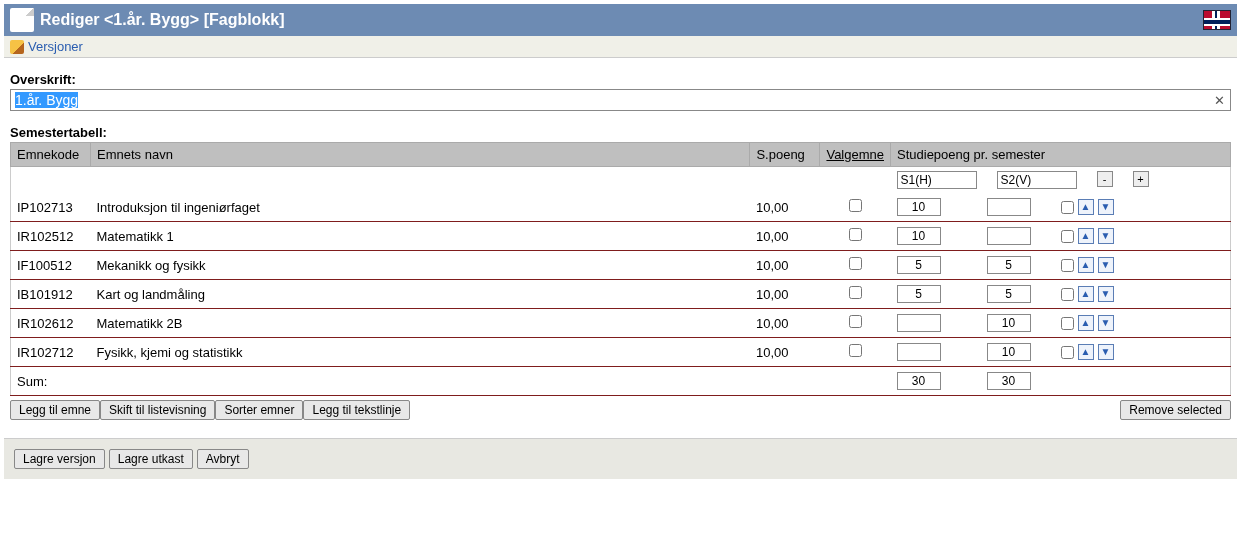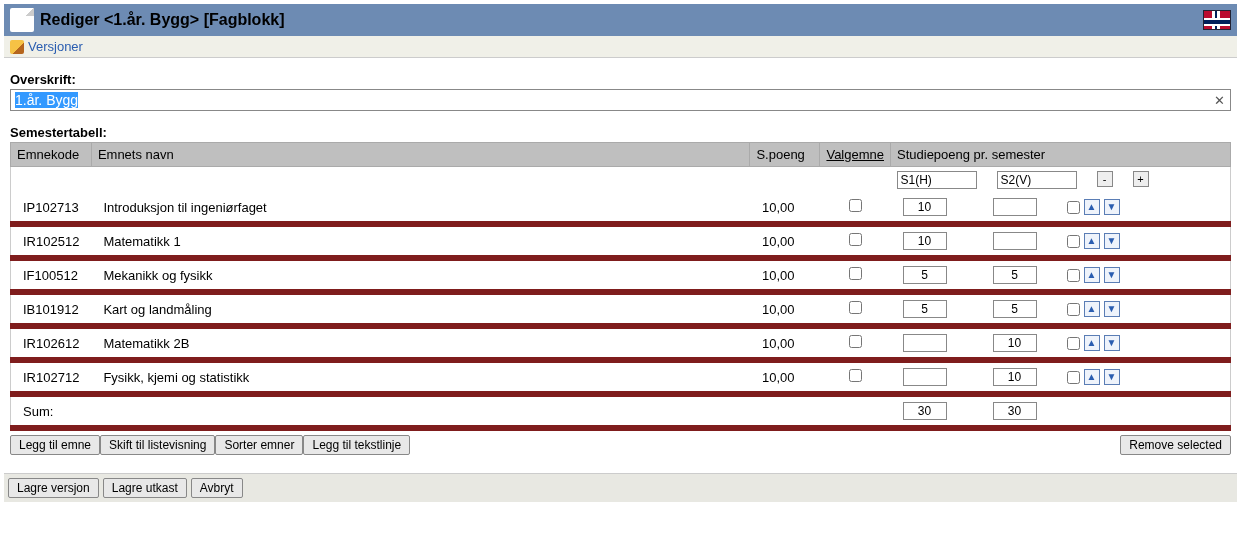--- a/index.html
+++ b/index.html
@@ -6,21 +6,21 @@
   body {
     margin: 0;
     padding: 4px;
     font-family: Arial, Helvetica, sans-serif;
     font-size: 13px;
     background: #fff;
     color: #000;
   }
   .header-bar {
     background: #6d8bb3;
-    color: #000000;
+    color: #ffffff;
     padding: 4px 6px;
     display: flex;
     align-items: center;
     justify-content: space-between;
     font-weight: bold;
     font-size: 16px;
   }
   .header-left { display: flex; align-items: center; gap: 6px; }
   .doc-icon {
     width: 24px; height: 24px;
@@ -95,22 +95,22 @@
   }
   table.grid th {
     background: #bfbfbf;
     text-align: left;
     font-weight: normal;
     padding: 4px 6px;
     border: 1px solid #aaa;
     font-size: 13px;
   }
   table.grid td {
-    padding: 5px 12px;
-    border-bottom: 6px solid #7f1d1d;
+    padding: 5px 6px;
+    border-bottom: 1px solid #7f1d1d;
     vertical-align: middle;
     font-size: 13px;
   }
   .col-code { width: 80px; }
   .col-sp   { width: 70px; text-align: left;}
   .col-ve   { width: 60px; text-align: center; text-decoration: underline;}
   .col-sem  { width: 340px;}
   .sem-sub { display:flex; gap:20px; align-items:flex-start;}
   .sem-head-input {
     width: 80px;
@@ -153,21 +153,21 @@
     padding: 2px 8px;
     font-size: 12px;
     cursor: pointer;
     border-radius: 2px;
   }
   .btn-row { margin-top: 4px; display:flex; align-items:center;}
   .btn-row .spacer { flex:1; }
   .footer-bar {
     background: #e8e8e2;
     border-top: 1px solid #ccc;
-    padding: 4px;
+    padding: 10px;
     margin-top: 12px;
     display:flex; gap:4px;
   }
   input[type=checkbox]{ margin:0; }
   .sem-cell { display:flex; gap:6px; align-items:center; }
   .sum-row td { font-size:13px; }
 </style>
 </head>
 <body>
 

